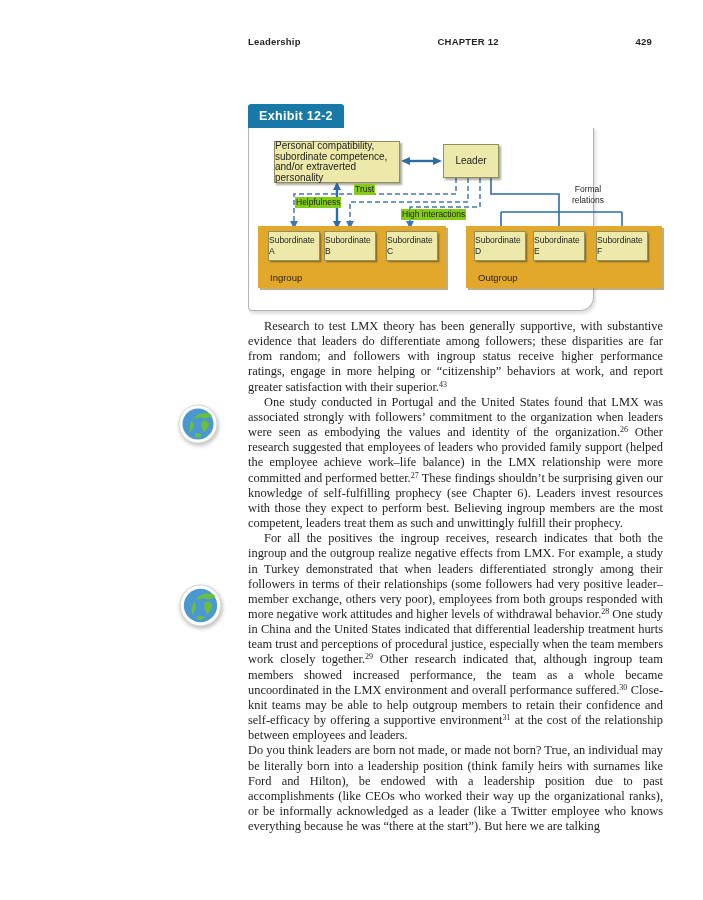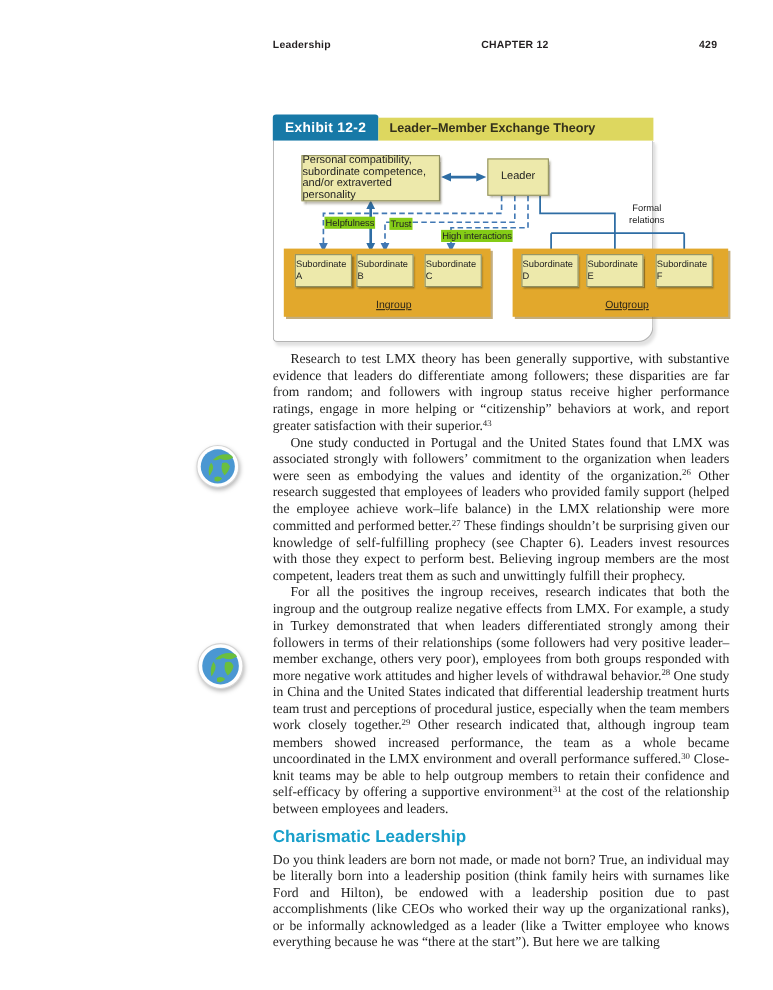--- a/index.html
+++ b/index.html
@@ -35,25 +35,25 @@
          box-shadow:2px 2px 0 rgba(145,105,20,.55);}
   .ingroup{left:9px;width:188px;}
   .outgroup{left:217px;width:196px;}
   .sub-row{position:absolute;left:0;top:0;right:0;bottom:0;}
   .sub-box{position:absolute;top:5px;width:52px;height:30px;background:var(--box_fill,#ede9ab);
            border:1px solid var(--box_border,#8f8f5f);box-shadow:1.5px 1.5px 1.5px rgba(70,55,20,.5);
            font-size:8.5px;line-height:10.5px;text-align:left;color:#222;box-sizing:border-box;padding-top:3px;}
   .sub-box span{display:block;}
   .ingroup .sub-box:nth-child(1){left:10px}.ingroup .sub-box:nth-child(2){left:66px}.ingroup .sub-box:nth-child(3){left:128px}
   .outgroup .sub-box:nth-child(1){left:8px}.outgroup .sub-box:nth-child(2){left:67px}.outgroup .sub-box:nth-child(3){left:130px}
-  .group-label{position:absolute;bottom:5px;left:12px;right:0;text-align:center;font-size:9.5px;color:#2a2418;text-decoration:underline;}
+  .group-label{position:absolute;bottom:5px;left:12px;right:0;font-size:9.5px;color:#2a2418;}
 
   .diag-label{position:absolute;font-size:8.5px;line-height:11px;color:#222;background:#84cc16;padding:0 1px;}
   .lbl-helpfulness{left:46px;top:69px;}
-  .lbl-trust{left:105px;top:70px;}
+  .lbl-trust{left:105px;top:56px;}
   .lbl-high{left:152px;top:81px;}
   .lbl-formal{left:312px;top:56px;width:52px;text-align:center;white-space:pre-line;background:transparent;}
 
   
   .globe{position:absolute;filter:drop-shadow(1px 2px 2px rgba(0,0,0,.28));}
   .globe-1{left:178px;top:404px;}
   .globe-2{left:179px;top:584px;}
 
   
   .article{position:absolute;left:248px;top:319px;width:415px;font-family:"Liberation Serif",serif;
@@ -71,21 +71,20 @@
 
   <div class="page-header">
     <span>Leadership</span>
     <span>CHAPTER 12</span>
     <span>429</span>
   </div>
 
   <div class="exhibit">
     <div class="exhibit-header">
       <div class="exhibit-tab">Exhibit 12-2</div>
-      <div class="exhibit-title">Leader–Member Exchange Theory</div>
     </div>
     <div class="exhibit-body">
 
       <svg class="diagram-svg" width="415" height="182" viewBox="0 0 415 182">
 
         <line x1="159" y1="33" x2="186" y2="33" stroke="var(--solid_line)" stroke-width="2.4"></line>
         <polygon points="152,33 161,29 161,37" fill="var(--solid_line)"></polygon>
         <polygon points="193,33 184,29 184,37" fill="var(--solid_line)"></polygon>
 
         <line x1="88" y1="60" x2="88" y2="95" stroke="var(--solid_line)" stroke-width="2.4"></line>
@@ -173,17 +172,16 @@
       <path d="M8 16 Q13 14 15 18 Q17 21 14 26 Q12 31 9 27 Q6 21 8 16 Z"></path>
       <path d="M24 17 Q29 15 31 20 Q30 25 26 28 Q22 23 24 17 Z"></path>
       <path d="M17 30 Q21 28 24 31 Q21 35 17 33 Z"></path>
     </g>
   </svg>
 
   <div class="article">
       <p class="body-para">Research to test LMX theory has been generally supportive, with substantive evidence that leaders do differentiate among followers; these disparities are far from random; and followers with ingroup status receive higher performance ratings, engage in more helping or “citizenship” behaviors at work, and report greater satisfaction with their superior.<sup>43</sup></p>
       <p class="body-para">One study conducted in Portugal and the United States found that LMX was associated strongly with followers’ commitment to the organization when leaders were seen as embodying the values and identity of the organization.<sup>26</sup> Other research suggested that employees of leaders who provided family support (helped the employee achieve work–life balance) in the LMX relationship were more committed and performed better.<sup>27</sup> These findings shouldn’t be surprising given our knowledge of self-fulfilling prophecy (see Chapter 6). Leaders invest resources with those they expect to perform best. Believing ingroup members are the most competent, leaders treat them as such and unwittingly fulfill their prophecy.</p>
       <p class="body-para">For all the positives the ingroup receives, research indicates that both the ingroup and the outgroup realize negative effects from LMX. For example, a study in Turkey demonstrated that when leaders differentiated strongly among their followers in terms of their relationships (some followers had very positive leader–member exchange, others very poor), employees from both groups responded with more negative work attitudes and higher levels of withdrawal behavior.<sup>28</sup> One study in China and the United States indicated that differential leadership treatment hurts team trust and perceptions of procedural justice, especially when the team members work closely together.<sup>29</sup> Other research indicated that, although ingroup team members showed increased performance, the team as a whole became uncoordinated in the LMX environment and overall performance suffered.<sup>30</sup> Close-knit teams may be able to help outgroup members to retain their confidence and self-efficacy by offering a supportive environment<sup>31</sup> at the cost of the relationship between employees and leaders.</p>
-      <h2 class="section-heading">Charismatic Leadership</h2>
       <p class="body-para noindent">Do you think leaders are born not made, or made not born? True, an individual may be literally born into a leadership position (think family heirs with surnames like Ford and Hilton), be endowed with a leadership position due to past accomplishments (like CEOs who worked their way up the organizational ranks), or be informally acknowledged as a leader (like a Twitter employee who knows everything because he was “there at the start”). But here we are talking</p>
     </div>
 
 </div>
 
 </body></html>

